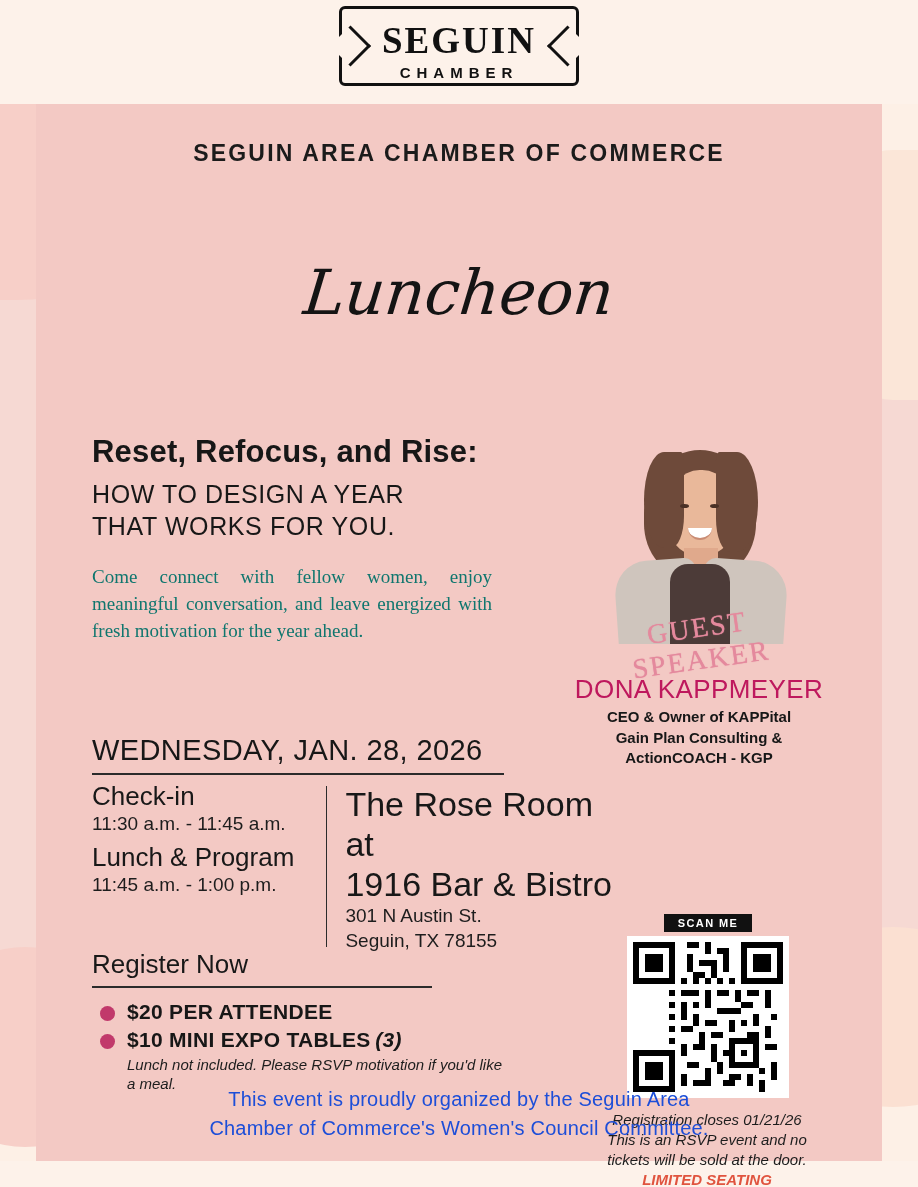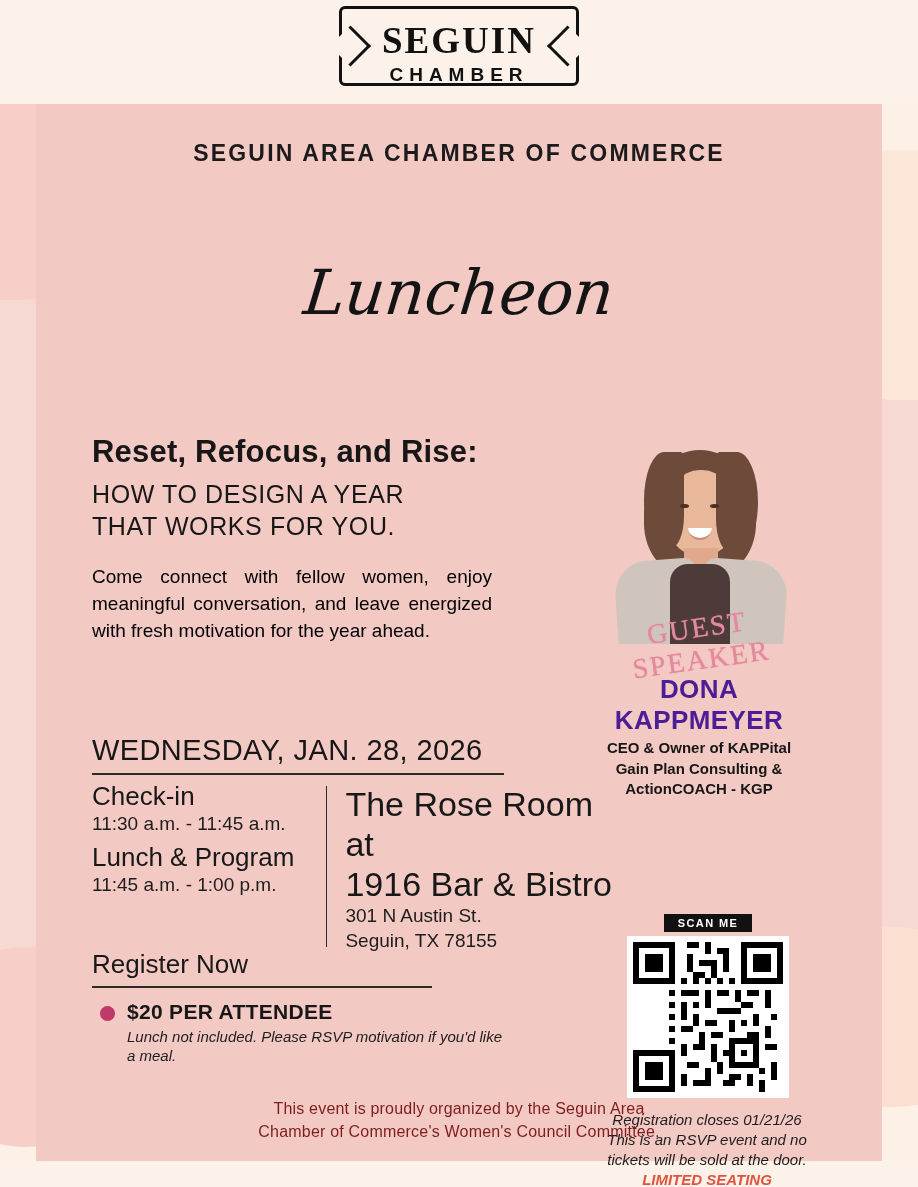--- a/index.html
+++ b/index.html
@@ -145,21 +145,21 @@
     letter-spacing: 2px;
     color: #111;
   }
   .logo-sub {
     position: absolute;
     left: 0; right: 0;
     top: 58px;
     text-align: center;
     font-family: "Liberation Sans", sans-serif;
     font-weight: bold;
-    font-size: 19px;
+    font-size: 15px;
     letter-spacing: 6px;
     color: #111;
   }
 
   
   .org-line {
     position: absolute;
     left: 0; right: 0;
     top: 36px;
     text-align: center;
@@ -209,24 +209,25 @@
     font-size: 25px;
     font-weight: 500;
     color: #171717;
     line-height: 1.28;
     letter-spacing: 0.6px;
     margin: 0 0 22px 0;
   }
   .talk-body {
     font-size: 19px;
     line-height: 1.42;
-    color: #000000;
+    color: #0f766e;
     text-align: justify;
     width: 400px;
     margin: 0;
+    font-family: Liberation Serif, serif;
   }
 
   
   .date-block {
     position: absolute;
     left: 56px;
     top: 630px;
     width: 480px;
   }
   .date-line {
@@ -425,22 +426,22 @@
     text-align: center;
     font-family: "Liberation Serif", serif;
     font-size: 28px;
     letter-spacing: 2px;
     color: #e4899d;
     text-shadow: 0 0 1px #e4899d;
   }
   .speaker-name {
     margin-top: 30px;
     font-size: 26px;
-    font-weight: bold;
-    color: #4c1d95;
+    font-weight: normal;
+    color: #be185d;
     letter-spacing: 0.4px;
   }
   .speaker-role {
     font-size: 15px;
     font-weight: bold;
     color: #171717;
     line-height: 1.38;
     margin-top: 2px;
   }
 
@@ -490,22 +491,22 @@
     font-style: italic;
     color: #e0543f;
   }
 
   
   .footer {
     position: absolute;
     left: 0; right: 0;
     bottom: 44px;
     text-align: center;
-    font-size: 16px;
-    color: #7f1d1d;
+    font-size: 20px;
+    color: #1d4ed8;
     line-height: 1.45;
     letter-spacing: 0.2px;
     z-index: 8;
   }
 </style>
 </head>
 <body>
 
 <div class="page">
 
@@ -558,20 +559,27 @@
 
     <div class="register">
       <div class="reg-title">Register Now</div>
       <div class="reg-rule"></div>
 
       <div class="reg-item">
         <div class="dot"></div>
         <div class="reg-label">$20 PER ATTENDEE</div>
       </div>
 
+      <div class="reg-item">
+        <div class="dot"></div>
+        <div>
+          <span class="reg-label">$10 MINI EXPO TABLES</span>
+          <span class="reg-label reg-qty">(3)</span>
+        </div>
+      </div>
       <div class="reg-note">Lunch not included. Please RSVP motivation if you'd like a meal.</div>
     </div>
 
     <div class="speaker">
       <div class="speaker-photo">
         <div class="sp-hair"></div>
         <div class="sp-face"></div>
         <div class="sp-hair-front-l"></div>
         <div class="sp-hair-front-r"></div>
         <div class="sp-eye l"></div>

